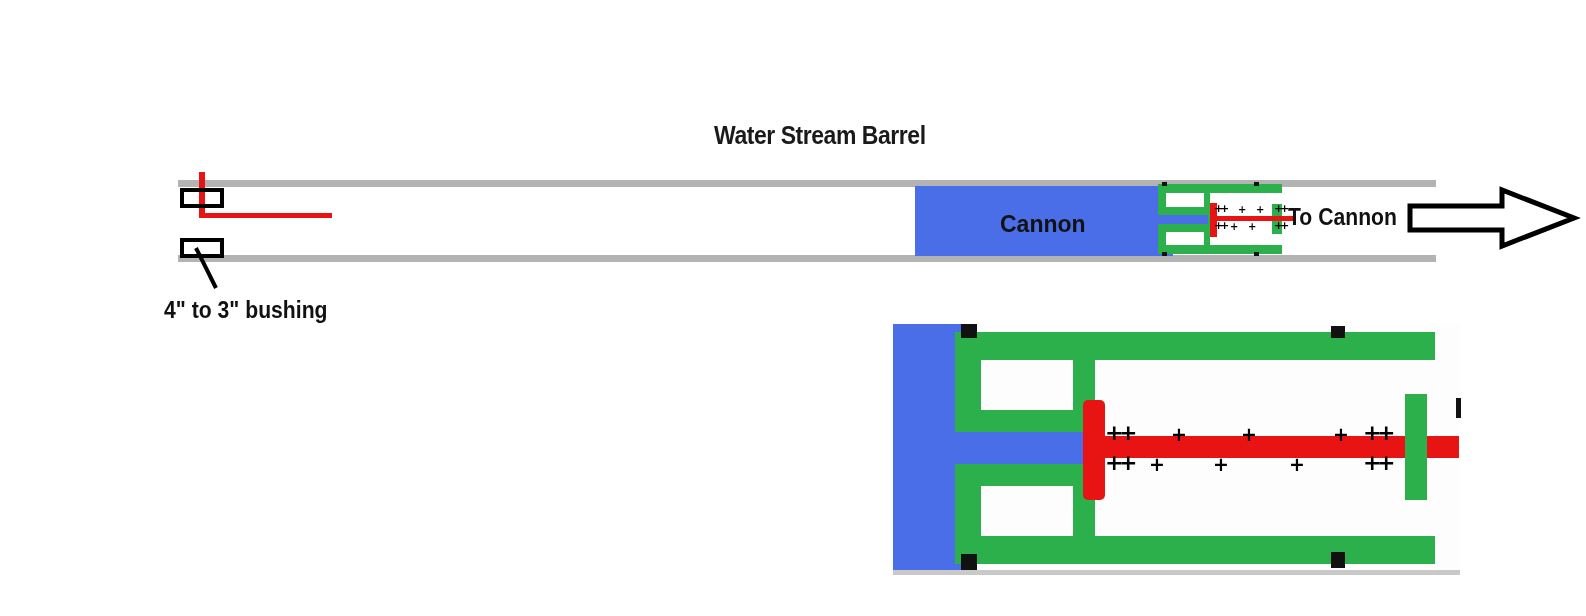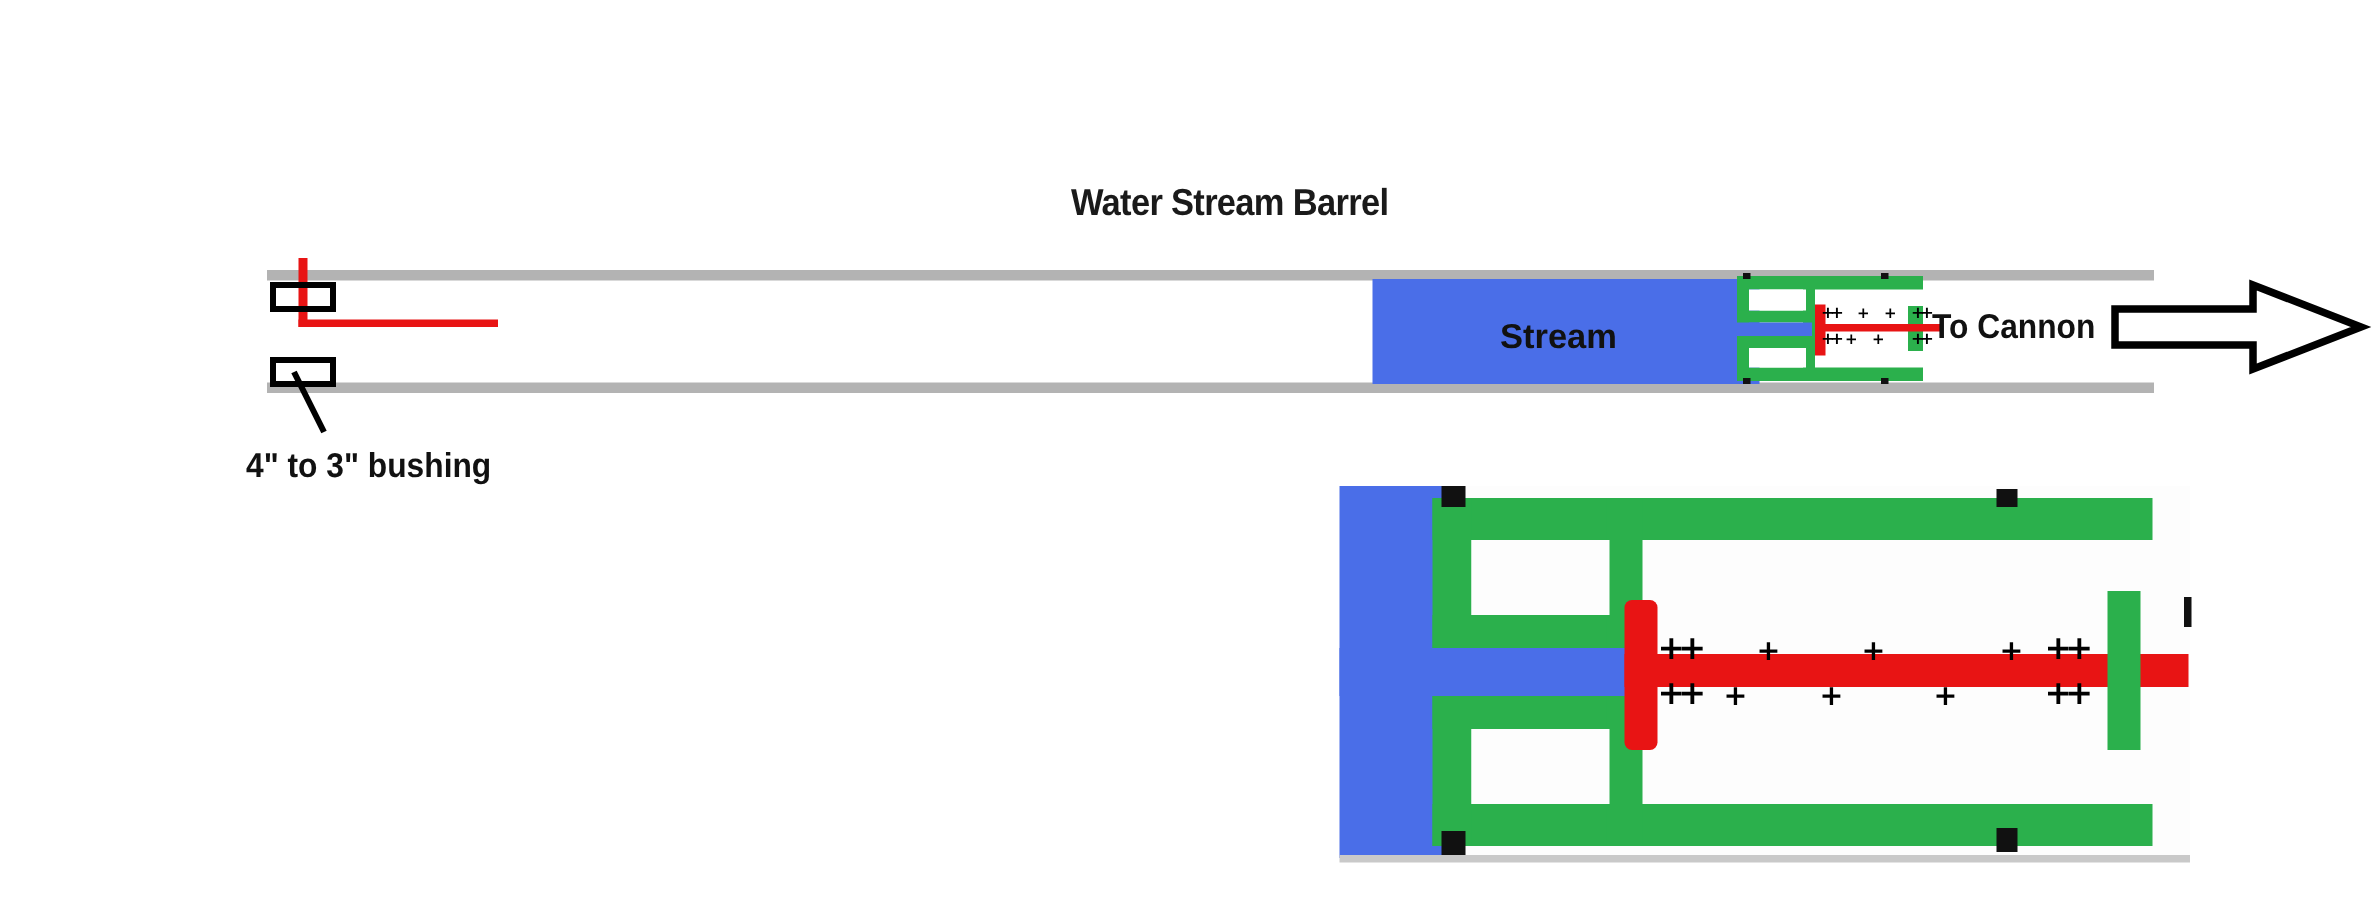--- a/index.html
+++ b/index.html
@@ -39,21 +39,21 @@
 <body>
 
 <div class="stage">
 
   <div class="abs title" style="left:714px;top:121px;">Water Stream Barrel</div>
 
   <div class="abs barrel-line" style="left:178px;top:180px;width:1258px;"></div>
   <div class="abs barrel-line" style="left:178px;top:255px;width:1258px;"></div>
 
   <div class="abs water-fill" style="left:915px;top:186px;width:258px;height:70px;"></div>
-  <div class="abs lbl-water" style="left:1000px;top:211px;">Stream</div>
+  <div class="abs lbl-water" style="left:1000px;top:211px;">Cannon</div>
 
   <div class="abs red" style="left:199px;top:172px;width:6px;height:46px;"></div>
 
   <div class="abs red" style="left:199px;top:213px;width:133px;height:5px;"></div>
 
   <div class="abs bushing" style="left:180px;top:188px;width:44px;height:20px;"></div>
 
   <div class="abs bushing" style="left:180px;top:238px;width:44px;height:20px;"></div>
 
   <svg class="abs" style="left:180px;top:244px;width:60px;height:50px;">

